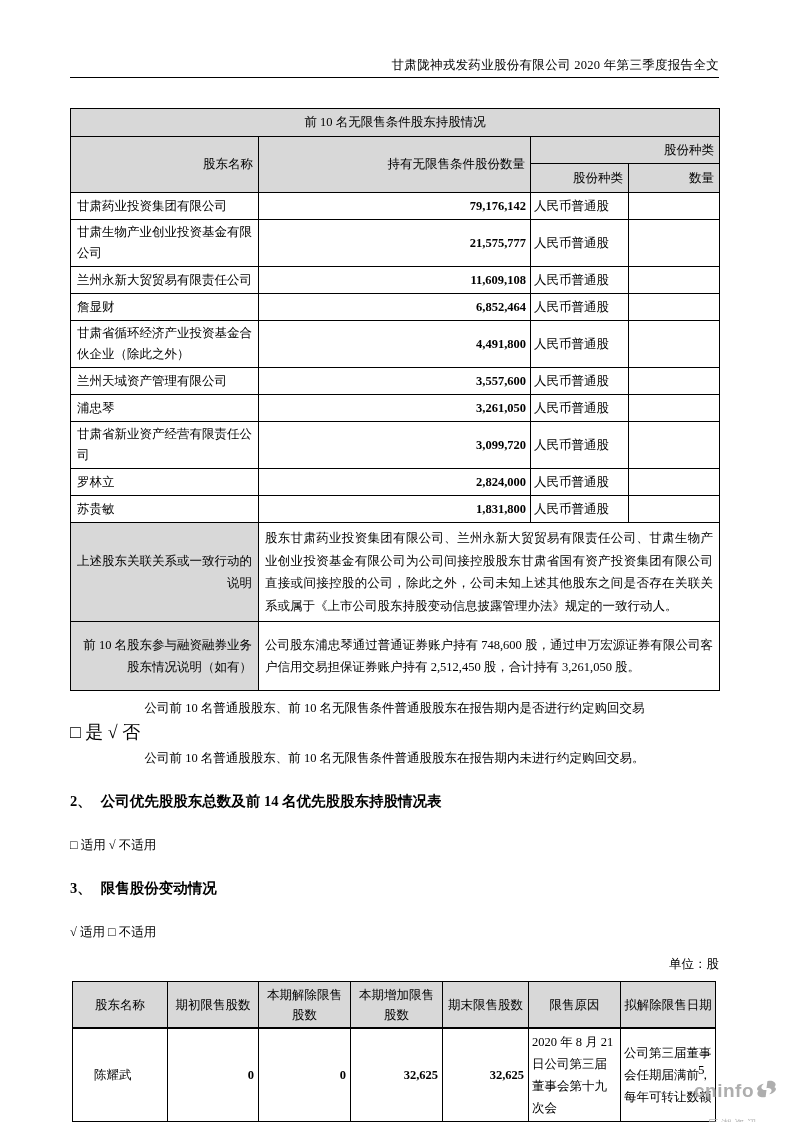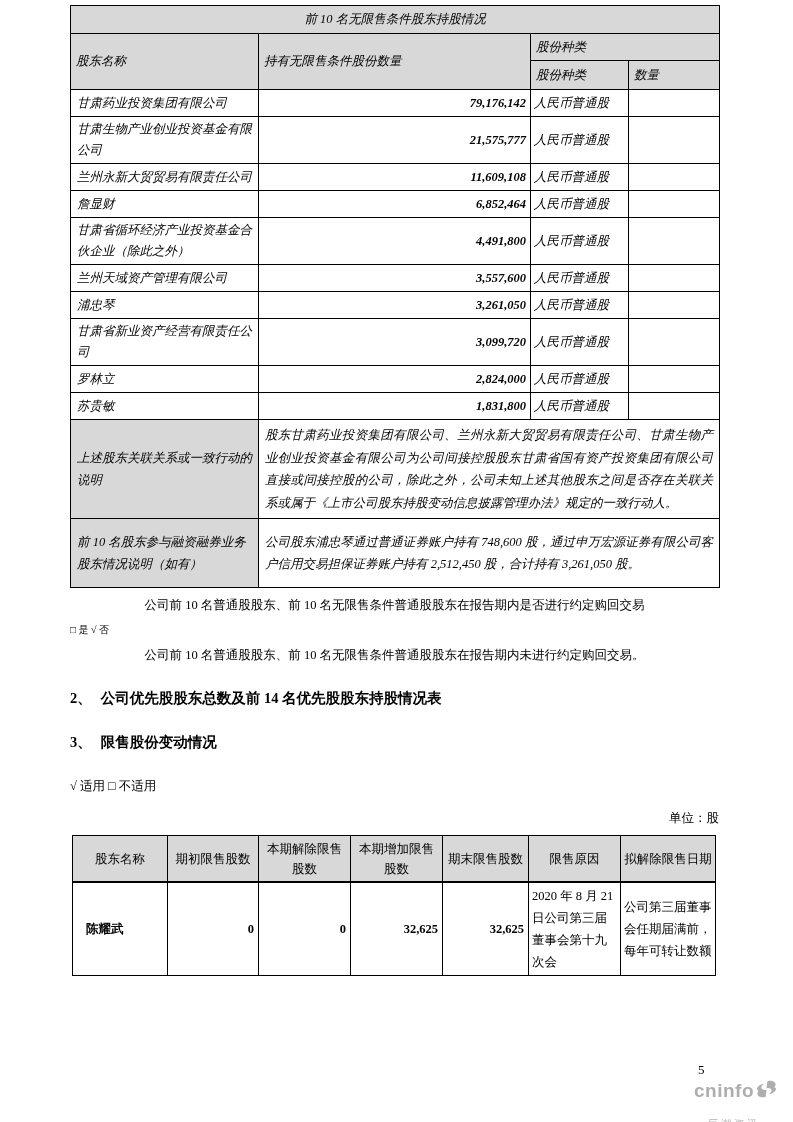--- a/index.html
+++ b/index.html
@@ -27,73 +27,76 @@
     border:1px solid #000;
     font-size:12.5px;
     line-height:21px;
     padding:2px 5px;
     vertical-align:middle;
     word-break:break-all;
     overflow:hidden;
   }
   .gray{background:#d8d8d8;}
   
-  .t1{width:649px;margin-top:5px;font-style:italic;}
+  .t1{width:649px;margin-top:30px;}
   .t1 .title-cell{height:23px;text-align:center;}
-  .t1 .hcell{text-align:left;}
+  .t1 .hcell{text-align:right;}
   .t1 tr.hr1 td{height:22px;}
   .t1 tr.hr2 td{height:24px;}
   .t1 tbody tr{height:27px;}
   .t1 .c-name{text-align:left;line-height:21px;padding:2px 6px;}
   .t1 .c-num{text-align:right;font-weight:bold;padding-right:4px;}
   .t1 .c-class{text-align:left;padding-left:3px;}
-  .t1 .label-cell{text-align:left;line-height:22px;padding:12px 6px;vertical-align:middle;}
+  .t1 .label-cell{text-align:right;line-height:22px;padding:12px 6px;vertical-align:middle;}
   .t1 .longtext{
     text-align:justify;
     line-height:22.5px;
     padding:4px 6px;
     vertical-align:middle;
   }
   .t1 tr.note-row1{height:92px;}
   .t1 tr.note-row2{height:46px;}
   
   .note{margin:9px 0 0 0;font-size:12.5px;line-height:17px;text-align:center;}
-  .opts{margin:7px 0 0 0;font-size:10px;line-height:17px;}
+  .opts{margin:7px 0 0 0;font-size:18px;line-height:17px;}
   .heading{margin:25px 0 0 0;font-size:14.5px;font-weight:bold;display:flex;}
   .heading .hnum{margin-right:9px;}
   .sec-opts{margin:26px 0 0 0;font-size:12.5px;line-height:17px;}
   .unit-line{margin:15px 0 0 0;font-size:12.5px;text-align:right;}
   
   .t2{width:643px;margin-top:8px;margin-left:2px;}
   .t2 thead td{
     text-align:center;height:43px;line-height:20px;
     border-bottom:2px solid #000;padding:1px 2px;
   }
   .t2 tbody tr{height:67px;}
-  .t2 .c-name{text-align:left;padding-left:13px;font-weight:bold;}
+  .t2 .c-name{text-align:left;padding-left:21px;}
   .t2 .c-num{text-align:right;font-weight:bold;padding-right:4px;}
   .t2 .c-text{text-align:left;line-height:22px;padding:2px 3px;}
   
   .pagenum{position:absolute;left:698px;top:1062px;font-size:13px;}
   .cninfo-logo{
     position:absolute;right:16px;top:1080px;
     text-align:right;color:#b0b0b0;line-height:1;
     font-family:"Liberation Sans","DejaVu Sans",sans-serif;
   }
   .logo-brand-row{display:flex;align-items:center;justify-content:flex-end;gap:2px;}
   .logo-brand{font-size:19px;font-weight:bold;letter-spacing:.5px;color:#aeaeae;}
   .logo-cn{font-size:10px;letter-spacing:3px;margin-top:18px;color:#b4b4b4;text-align:center;}
   .logo-url{font-size:10px;margin-top:3px;color:#b0b0b0;}
 </style>
 </head>
 <body>
 
 <div class="page">
   <div class="content">
 
+    <div class="doc-header">
+      <span>甘肃陇神戎发药业股份有限公司 2020 年第三季度报告全文</span>
+    </div>
 
     <table class="t1">
       <colgroup>
         <col style="width:188px">
           <col style="width:272px">
           <col style="width:98px">
           <col style="width:91px">
       </colgroup>
       <thead>
         <tr>
@@ -184,20 +187,21 @@
     </table>
 
     <p class="note">公司前 10 名普通股股东、前 10 名无限售条件普通股股东在报告期内是否进行约定购回交易</p>
     <p class="opts">□ 是 √ 否</p>
     <p class="note">公司前 10 名普通股股东、前 10 名无限售条件普通股股东在报告期内未进行约定购回交易。</p>
 
     <div class="heading">
       <span class="hnum">2、</span>
       <span>公司优先股股东总数及前 14 名优先股股东持股情况表</span>
     </div>
+    <p class="sec-opts">□ 适用 √ 不适用</p>
 
     <div class="heading">
       <span class="hnum">3、</span>
       <span>限售股份变动情况</span>
     </div>
     <p class="sec-opts">√ 适用 □ 不适用</p>
 
     <div class="unit-line">单位：股</div>
 
     <table class="t2">

